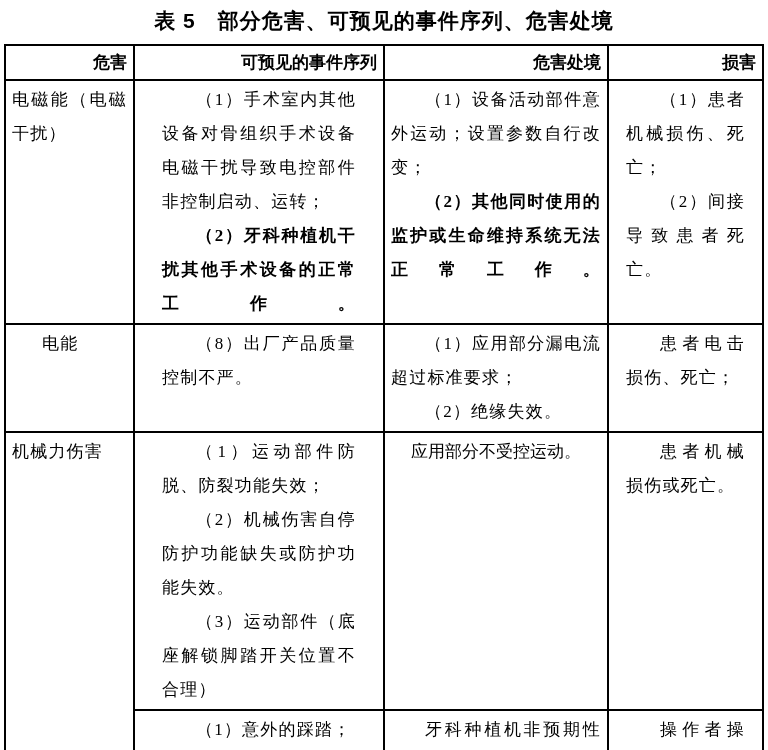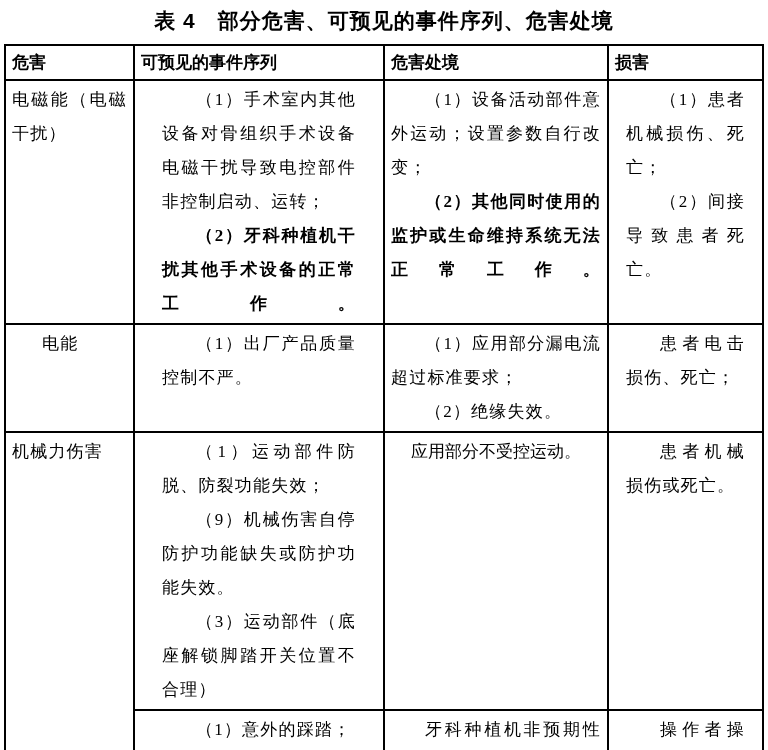--- a/index.html
+++ b/index.html
@@ -42,21 +42,21 @@
     vertical-align: top;
     overflow: hidden;
   }
   
   tr.hdr th {
     height: 33px;
     font-family: "Liberation Sans", "DejaVu Sans", sans-serif;
     font-weight: 700;
     font-size: 17px;
     vertical-align: middle;
-    text-align: left;
+    text-align: right;
     padding: 0 6px;
   }
   th.h-hazard   { padding-left: 40px; }
   th.h-events   { padding-left: 42px; }
   th.h-situation{ padding-left: 7px;  }
   th.h-harm     { text-align: center; padding: 0; border-radius: 14px; }
   
   td.c-hazard    { vertical-align: middle; padding: 2px 6px; }
   td.c-events    { padding: 2px 27px; }
   td.c-situation { padding: 2px 6px; }
@@ -77,21 +77,21 @@
   p.mid-indent { text-indent: 30px; }
   p.tight { text-indent: 20px; letter-spacing: 0; }
   p.jl { text-align-last: justify; font-weight: bold; }
 </style>
 </head>
 <body>
 
 <div class="page">
 
   <div class="doc-title">
-    <div class="t1">表 4　部分危害、可预见的事件序列、危害处境</div>
+    <div class="t1">表 5　部分危害、可预见的事件序列、危害处境</div>
   </div>
 
   <table class="risk">
     <colgroup>
       <col style="width:129px">
       <col style="width:250px">
       <col style="width:224px">
       <col style="width:155px">
     </colgroup>
 
@@ -119,38 +119,38 @@
         <p>（1）患者机械损伤、死亡；</p>
         <p>（2）间接导致患者死亡。</p>
       </td>
     </tr>
 
     <tr class="r2">
       <td class="c-hazard">
         <p class="mid-indent">电能</p>
       </td>
       <td class="c-events">
-        <p>（1）出厂产品质量控制不严。</p>
+        <p>（8）出厂产品质量控制不严。</p>
       </td>
       <td class="c-situation">
         <p>（1）应用部分漏电流超过标准要求；</p>
         <p>（2）绝缘失效。</p>
       </td>
       <td class="c-harm">
         <p>患者电击损伤、死亡；</p>
       </td>
     </tr>
 
     <tr class="r3">
       <td class="c-hazard" rowspan="2">
         <p class="no-indent">机械力伤害</p>
       </td>
       <td class="c-events">
         <p>（1）运动部件防脱、防裂功能失效；</p>
-        <p>（9）机械伤害自停防护功能缺失或防护功能失效。</p>
+        <p>（2）机械伤害自停防护功能缺失或防护功能失效。</p>
         <p>（3）运动部件（底座解锁脚踏开关位置不合理）</p>
       </td>
       <td class="c-situation">
         <p class="tight">应用部分不受控运动。</p>
       </td>
       <td class="c-harm">
         <p>患者机械损伤或死亡。</p>
       </td>
     </tr>
 

